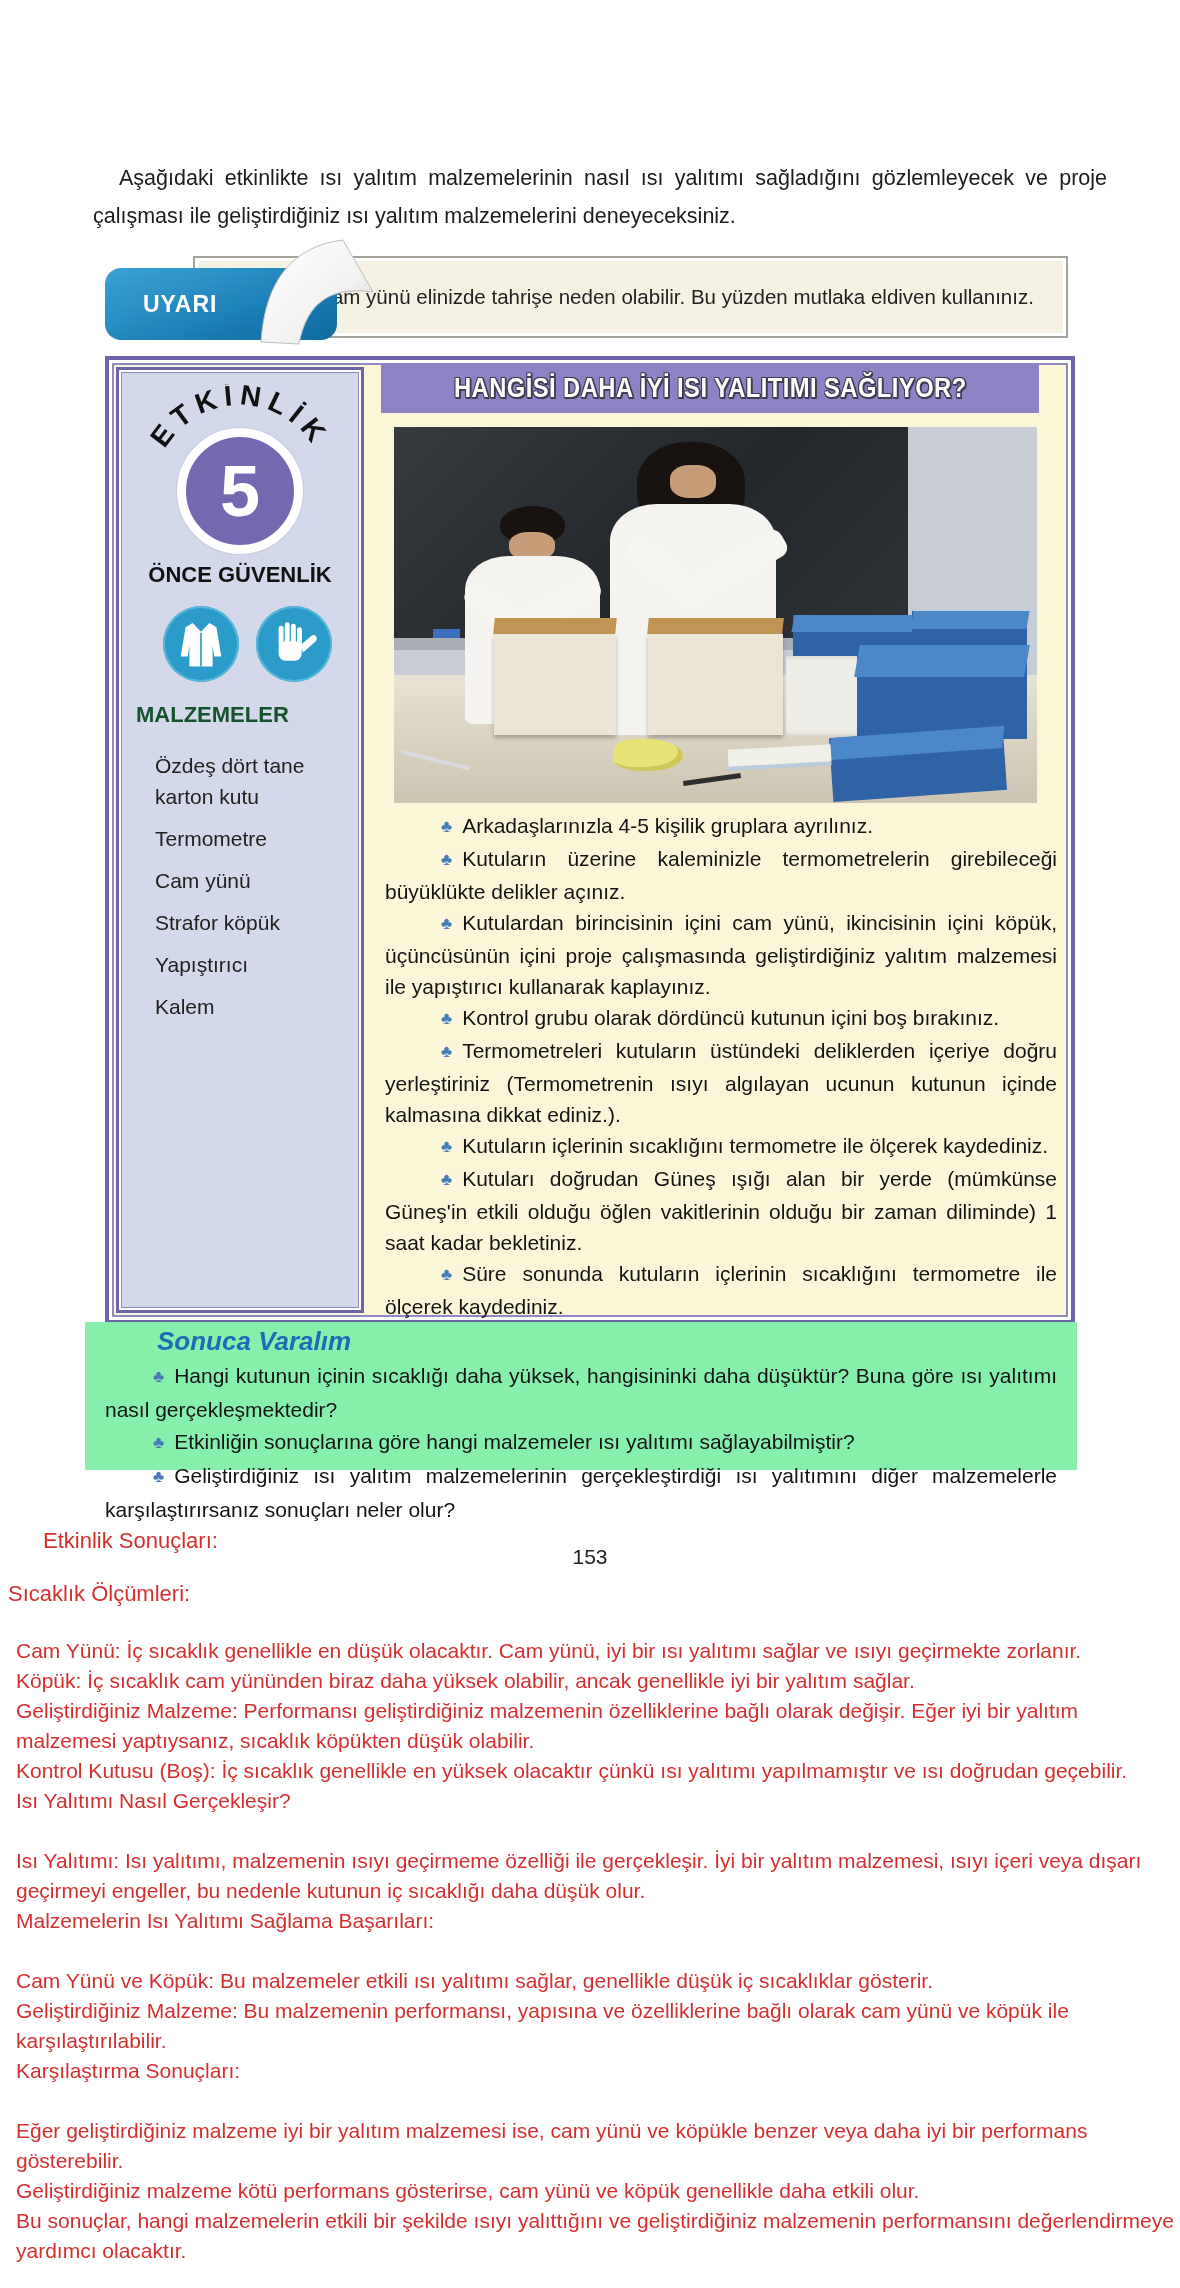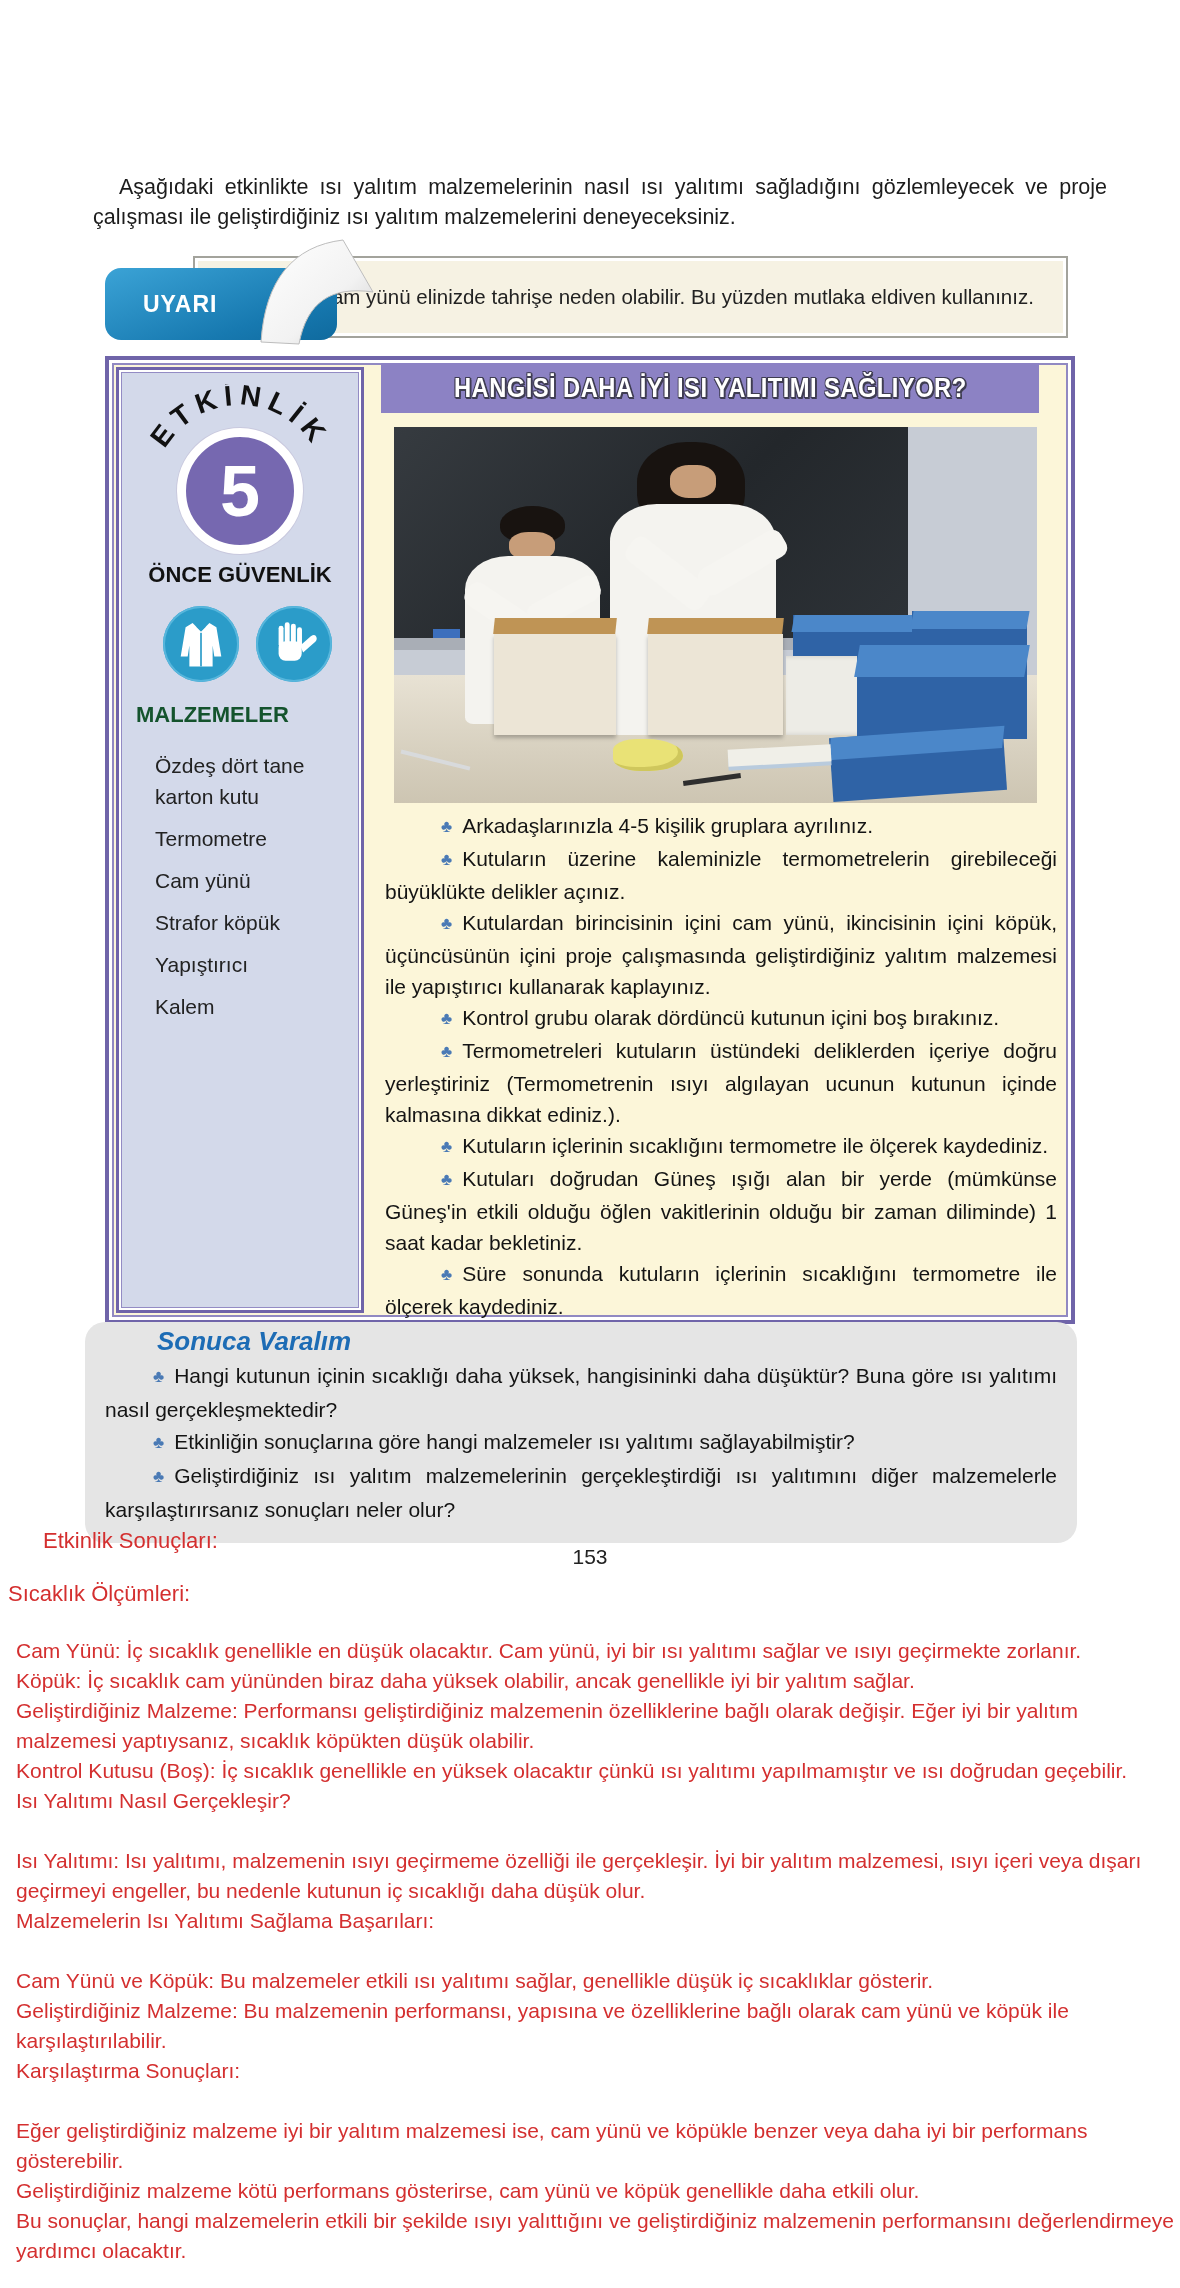--- a/index.html
+++ b/index.html
@@ -1,21 +1,21 @@
 <!DOCTYPE html>
 <html><head>
 <meta charset="utf-8">
 <style>
   html,body{margin:0;padding:0;background:#ffffff;}
   .page{position:relative;width:1180px;height:2288px;background:#ffffff;
         font-family:"Liberation Sans",sans-serif;overflow:hidden;color:#1a1a1a;}
 
   
-  .intro{position:absolute;left:93px;top:150px;width:1014px;font-size:21.5px;
-         line-height:30px;text-align:justify;text-indent:26px;color:#1c1c1c;}
+  .intro{position:absolute;left:93px;top:137px;width:1014px;font-size:21.5px;
+         line-height:38px;text-align:justify;text-indent:26px;color:#1c1c1c;}
 
   
   .warnwrap{position:absolute;left:105px;top:250px;width:963px;height:92px;}
   .warnbox{position:absolute;left:88px;top:6px;right:0;bottom:4px;background:#f6f2e3;
            border:2px solid #a3a39c;box-shadow:inset 0 0 0 3px #ffffff;
            display:flex;align-items:center;justify-content:center;}
   .warnbox span{font-size:20.5px;color:#222;padding-left:90px;}
   .ribbon{position:absolute;left:0;top:18px;width:232px;height:72px;border-radius:16px;
           background:linear-gradient(160deg,#3ba3d6 0%,#1779b0 70%,#0f6a9e 100%);
           display:flex;align-items:center;z-index:3;}
@@ -76,21 +76,21 @@
              transform:rotate(-3deg);box-shadow:0 4px 0 #b9cbdd;}
   .pen{position:absolute;left:45%;top:93%;width:9%;height:1.4%;background:#2e2e2e;transform:rotate(-8deg);}
   .rod{position:absolute;left:1%;top:88%;width:11%;height:1%;background:#d8dadc;transform:rotate(14deg);}
 
   
   .steps{position:absolute;left:276px;top:450px;width:672px;}
   .steps p{margin:0;font-size:21px;line-height:31px;text-align:justify;text-indent:28px;color:#141414;}
   .bullet{color:#4a7ab5;font-size:17px;margin-right:10px;display:inline-block;transform:translateY(-1px);}
 
   
-  .concbox{position:absolute;left:85px;top:1322px;width:992px;height:221px;background:#e5e5e5;border-radius:20px;}
+  .concbox{position:absolute;left:85px;top:1322px;width:992px;height:148px;background:#86efac;}
   .conchead{position:absolute;left:72px;top:4px;font-size:26px;font-weight:bold;font-style:italic;color:#1d6cb5;}
   .questions{position:absolute;left:20px;top:38px;width:952px;}
   .questions p{margin:0;font-size:21px;line-height:32px;text-align:justify;text-indent:24px;color:#141414;}
 
   
   .redlabel{position:absolute;font-size:22px;color:#d42f2f;}
   .pagenum{position:absolute;left:0;right:0;top:1545px;text-align:center;font-size:21px;color:#222;}
   .answers{position:absolute;left:16px;top:1636px;width:1166px;}
   .answers div{font-size:21px;line-height:30px;min-height:30px;color:#d42f2f;}
 </style>

